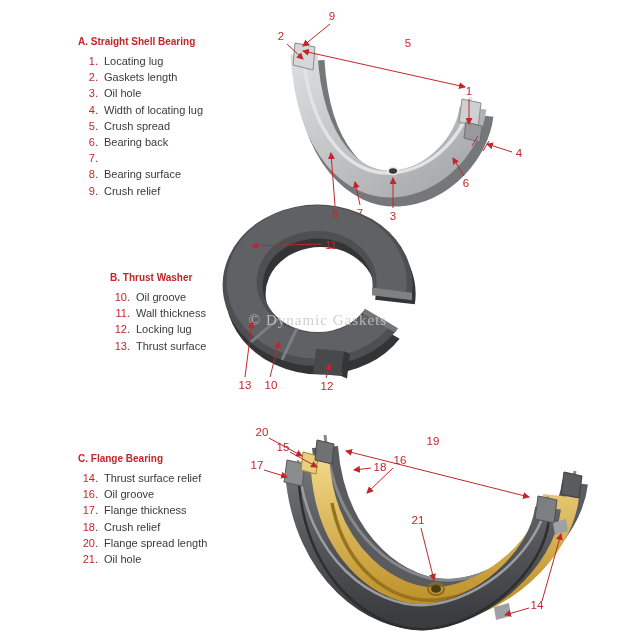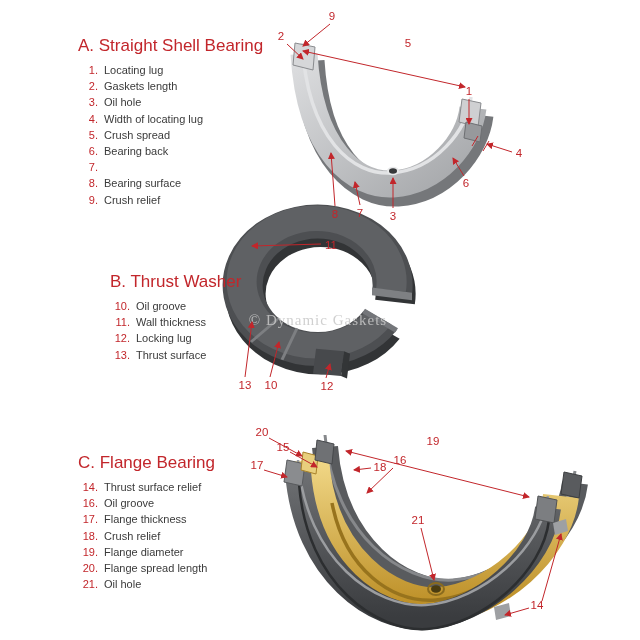--- a/index.html
+++ b/index.html
@@ -1,20 +1,20 @@
 <!DOCTYPE html>
 <html><head>
 <meta charset="utf-8">
 <style>
   html,body{margin:0;padding:0;background:#ffffff;}
   .canvas{position:relative;width:640px;height:640px;background:#ffffff;overflow:hidden;
           font-family:"Liberation Sans",sans-serif;}
   .art{position:absolute;left:0;top:0;}
   .legend{position:absolute;}
-  .lt{color:#c2262b;font-weight:normal;font-size:17px;margin-bottom:6px;}
+  .lt{color:#c2262b;font-weight:bold;font-size:10px;margin-bottom:6px;}
   .li{display:flex;font-size:11px;line-height:16.2px;color:#3a3a3a;}
   .ln{color:#c2262b;width:20px;text-align:right;margin-right:6px;flex:none;}
   .ll{white-space:nowrap;}
   .cn{fill:#c2262b;font-size:11.5px;font-family:"Liberation Sans",sans-serif;}
   .wm{fill:#c8c8c8;font-size:15px;letter-spacing:1px;opacity:.85;font-family:"Liberation Serif",serif;}
   .lead{stroke:#c2262b;stroke-width:1;}
 </style>
 </head>
 <body>
 
@@ -209,24 +209,20 @@
       </div>
     <div class="li">
         <span class="ln">17.</span>
         <span class="ll">Flange thickness</span>
       </div>
     <div class="li">
         <span class="ln">18.</span>
         <span class="ll">Crush relief</span>
       </div>
     <div class="li">
-        <span class="ln">19.</span>
-        <span class="ll">Flange diameter</span>
-      </div>
-    <div class="li">
         <span class="ln">20.</span>
         <span class="ll">Flange spread length</span>
       </div>
     <div class="li">
         <span class="ln">21.</span>
         <span class="ll">Oil hole</span>
       </div>
   </div>
 
 </div>

